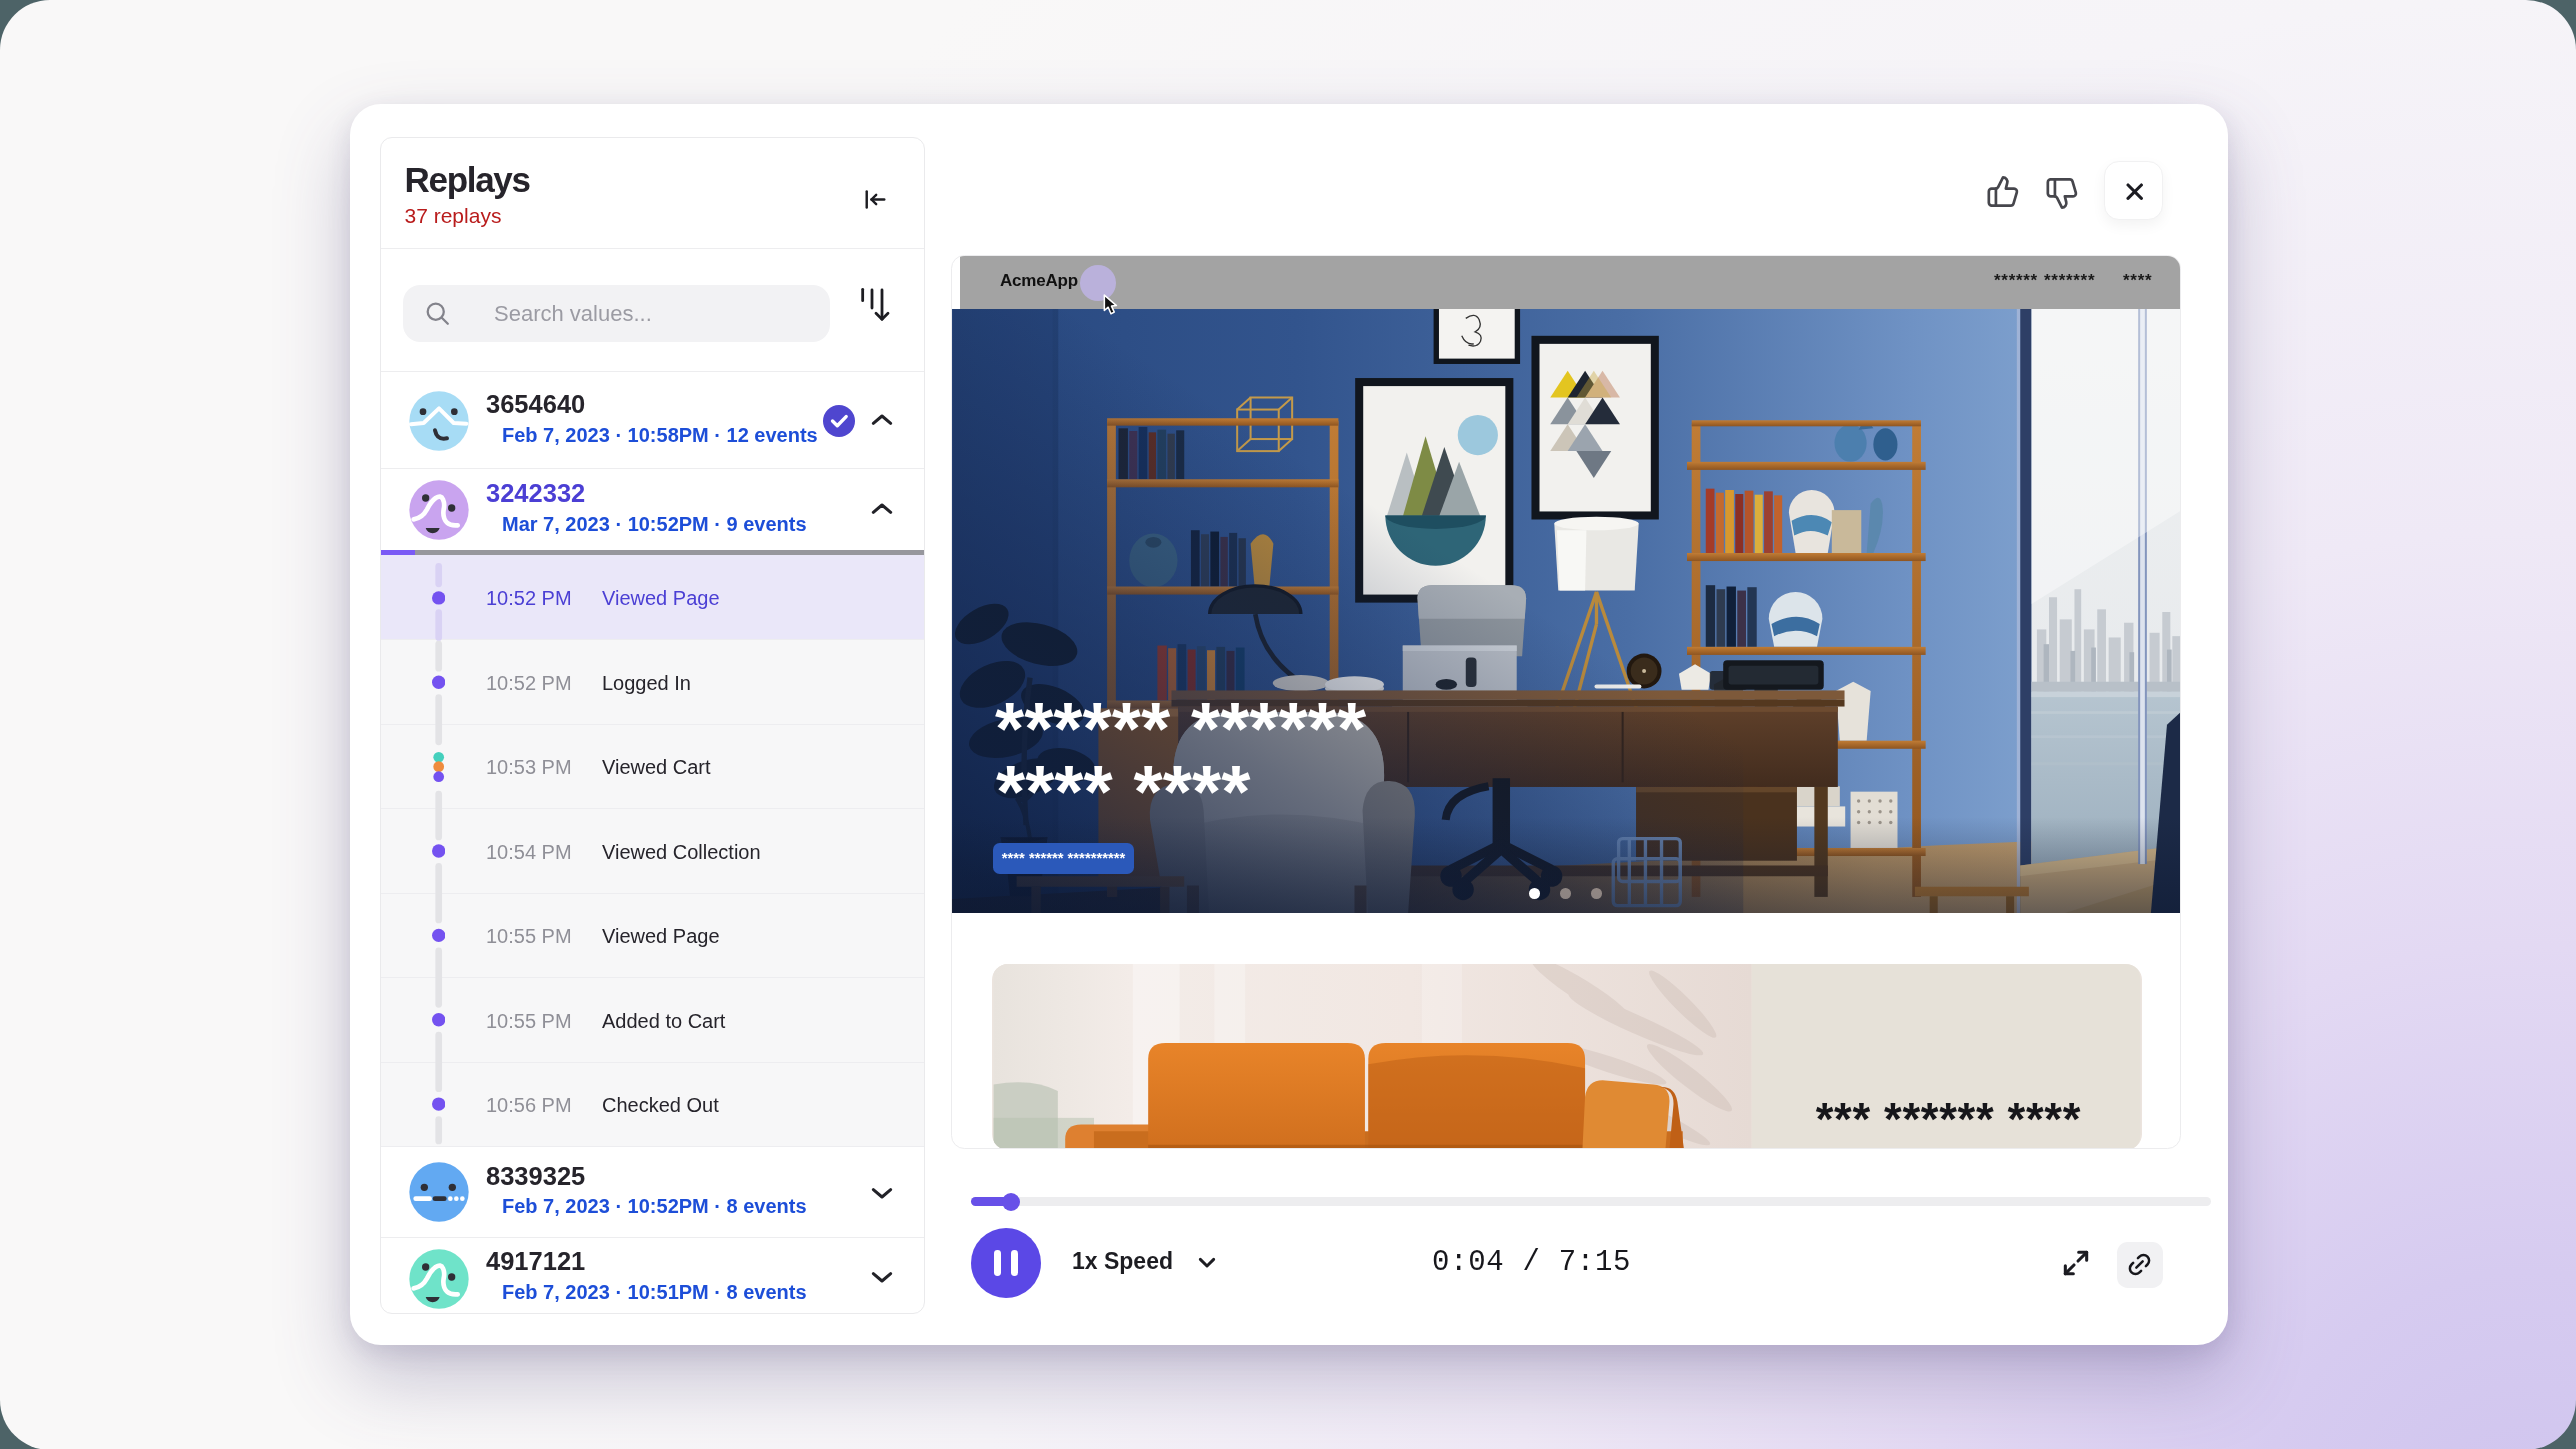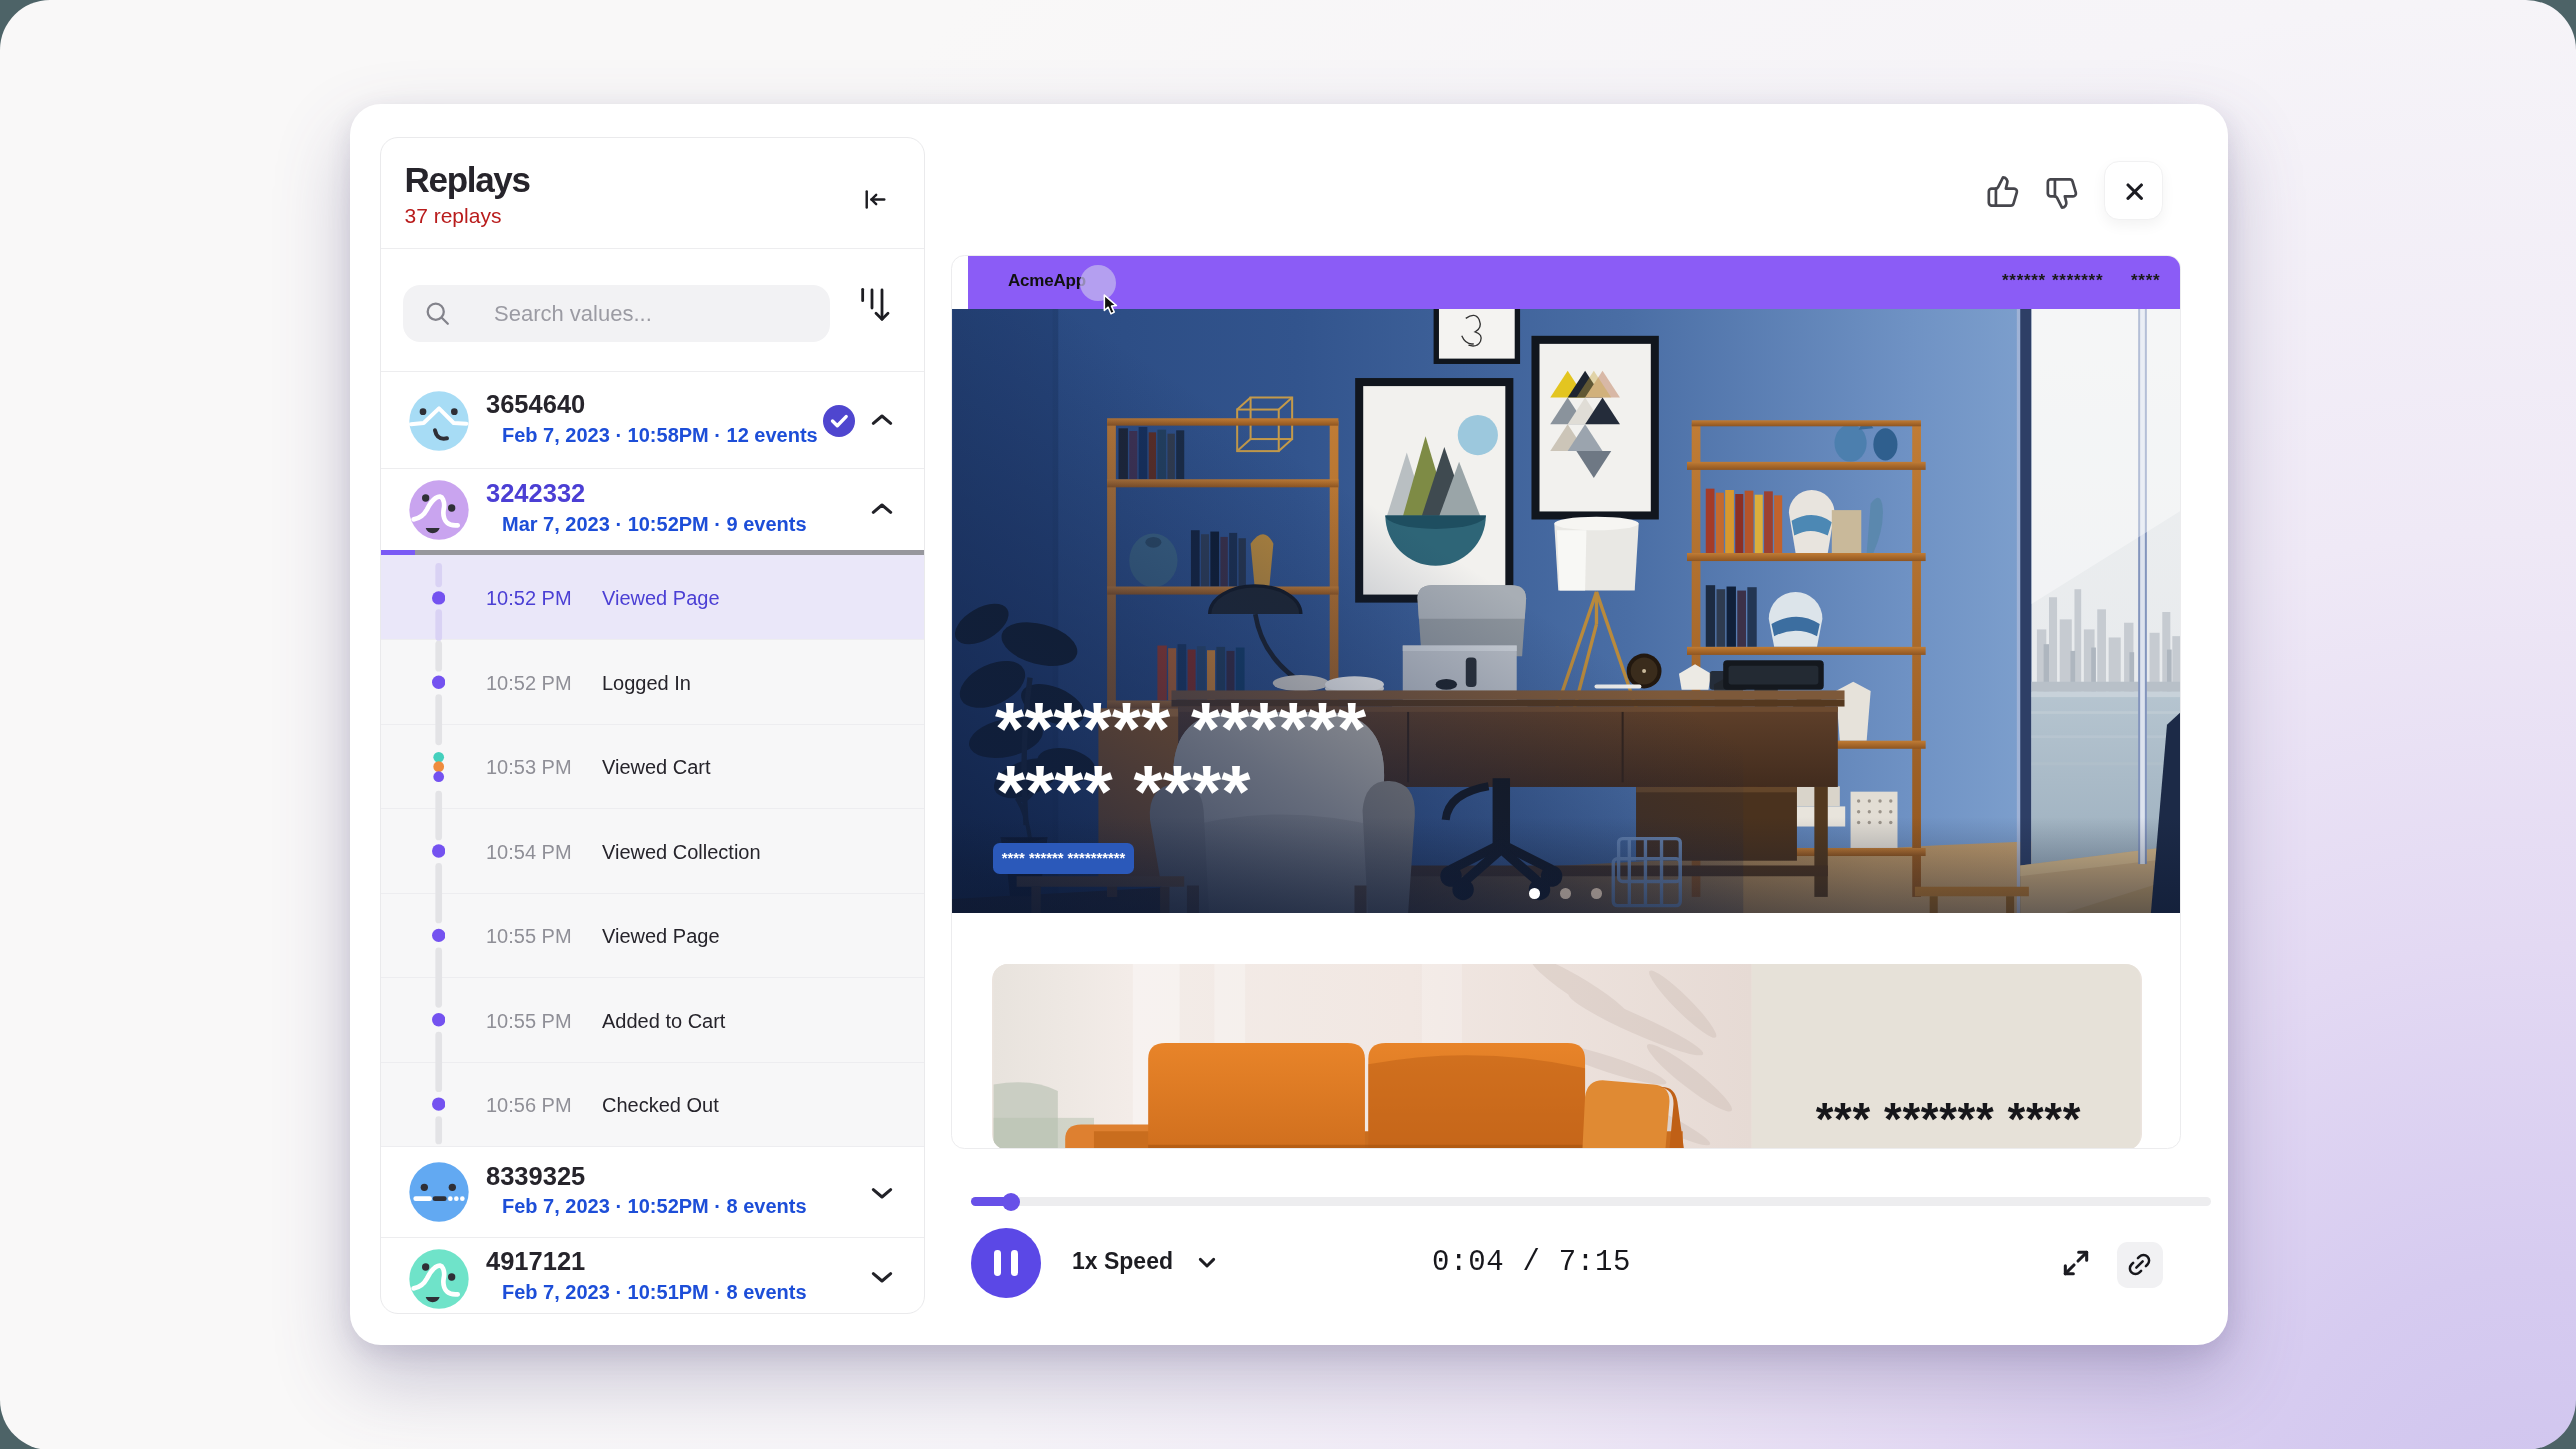--- a/index.html
+++ b/index.html
@@ -11,21 +11,21 @@
     background:radial-gradient(circle at 98% 106%, #cfc4ee 0%, #d6cbf0 9%, #e3d9f3 20%, #efe9f6 34%, #f6f4f8 52%, #f9f8f8 74%);
   }
   .modal {
     position:absolute; left:350px; top:104px; width:1878px; height:1241px;
     background:#ffffff; border-radius:31px;
     box-shadow:0 34px 74px rgba(85,75,125,0.30), 0 8px 24px rgba(60,50,100,0.12);
   }
   
   .sidebar {
     position:absolute; left:380px; top:137px; width:545px; height:1177px;
-    background:#fff; border:1.3px solid #eaeaec; border-radius:18px; overflow:hidden;
+    background:#fff; border:1.3px solid #eaeaec; border-radius:12px; overflow:hidden;
   }
   .sb-head { position:absolute; left:0; top:0; width:100%; height:111px; border-bottom:1.3px solid #ededef; }
   .sb-title { position:absolute; left:23.5px; top:21.5px; font-size:35px; font-weight:bold; color:#26242b; letter-spacing:-1.3px; }
   .sb-sub { position:absolute; left:23.5px; top:66px; font-size:21px; color:#b91c1c; }
   .collapse-ic { position:absolute; right:35px; top:48px; }
   .sb-search-row { position:absolute; left:0; top:113px; width:100%; height:121px; border-bottom:1.3px solid #ededef; }
   .searchbox { position:absolute; left:22px; top:34px; width:427px; height:57px; background:#f2f2f4; border-radius:17.4px; }
   .searchbox .ph { position:absolute; left:67px; top:16px; font-size:22px; color:#9b9ba3;margin-left:24px; }
   .sort-ic { position:absolute; right:32px; top:36px; }
   
@@ -208,21 +208,21 @@
   </svg>
   <div style="position:absolute;left:2104px;top:161px;width:59px;height:59px;background:#fff;border:1.3px solid #f1f1f2;border-radius:14.8px;box-shadow:0 5.4px 13.4px rgba(0,0,0,0.05);">
     <svg style="position:absolute;left:21px;top:21px" width="17.4" height="17.4" viewBox="0 0 26 26" fill="none" stroke="#1c1c22" stroke-width="4.6" stroke-linecap="round">
       <path d="M3 3 L23 23"></path>
       <path d="M23 3 L3 23"></path>
     </svg>
   </div>
 
   <div style="position:absolute;left:951px;top:255px;width:1230px;height:894px;background:#fff;border:1.3px solid #ececee;border-radius:13.4px;overflow:hidden;">
 
-    <div style="position:absolute;left:16px;top:0;width:100%;height:53px;background:#8b5cf6;">
+    <div style="position:absolute;left:8px;top:0;width:100%;height:53px;background:#a3a3a3;">
       <div style="position:absolute;left:40px;top:14.8px;font-size:17px;font-weight:bold;color:#111;letter-spacing:-0.2px;">AcmeApp</div>
       <div style="position:absolute;left:1034px;top:14.8px;font-size:17px;color:#1a1a1a;letter-spacing:0.7px;font-weight:bold;">******</div>
       <div style="position:absolute;left:1084px;top:14.8px;font-size:17px;color:#1a1a1a;letter-spacing:0.7px;font-weight:bold;">*******</div>
       <div style="position:absolute;left:1163px;top:14.8px;font-size:17px;color:#1a1a1a;letter-spacing:0.7px;font-weight:bold;">****</div>
     </div>
 
     <div id="photo" style="position:absolute;left:0;top:53px;width:1230px;height:604px;overflow:hidden;background:#3b5d96;">
       <svg width="1230" height="604" viewBox="0 0 1834 901">
         <defs>
           <linearGradient id="wall" x1="0" y1="0" x2="1" y2="0">

